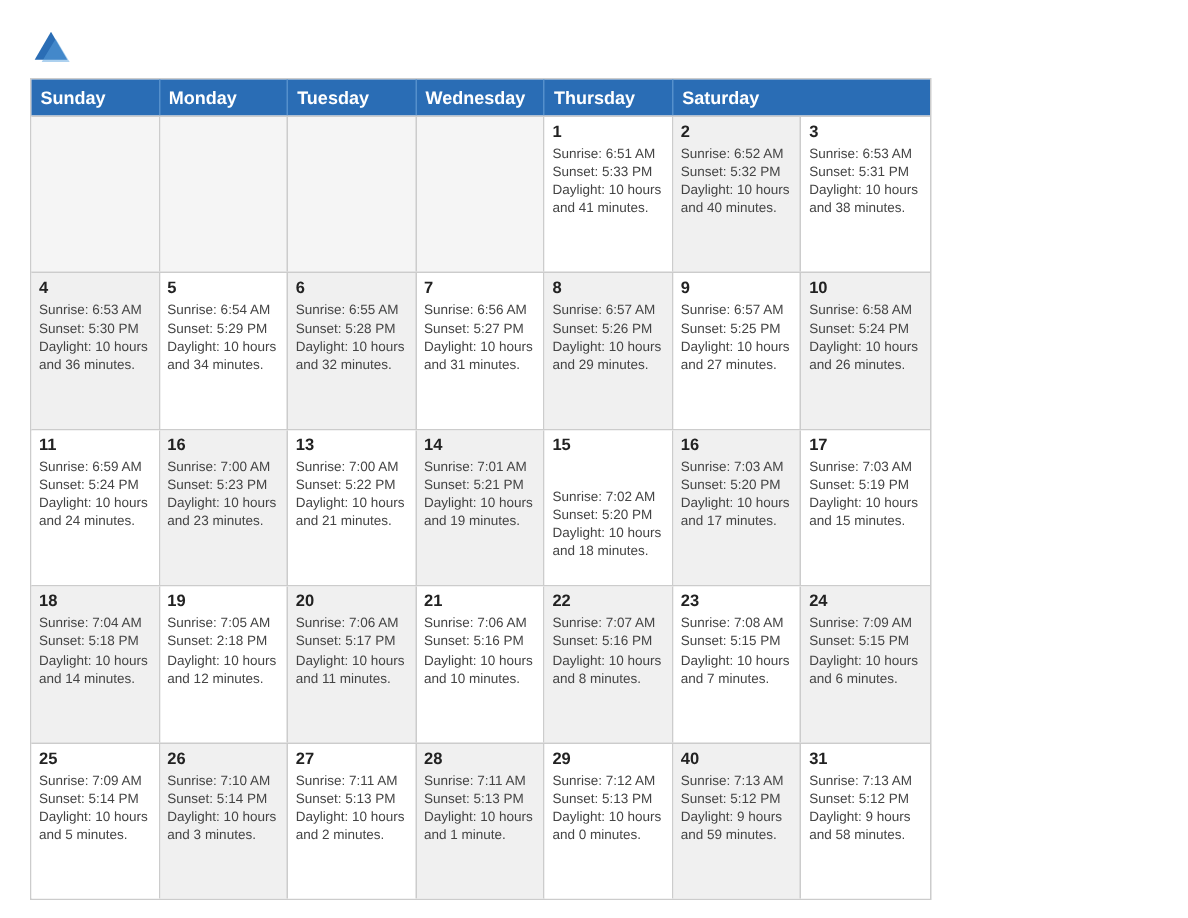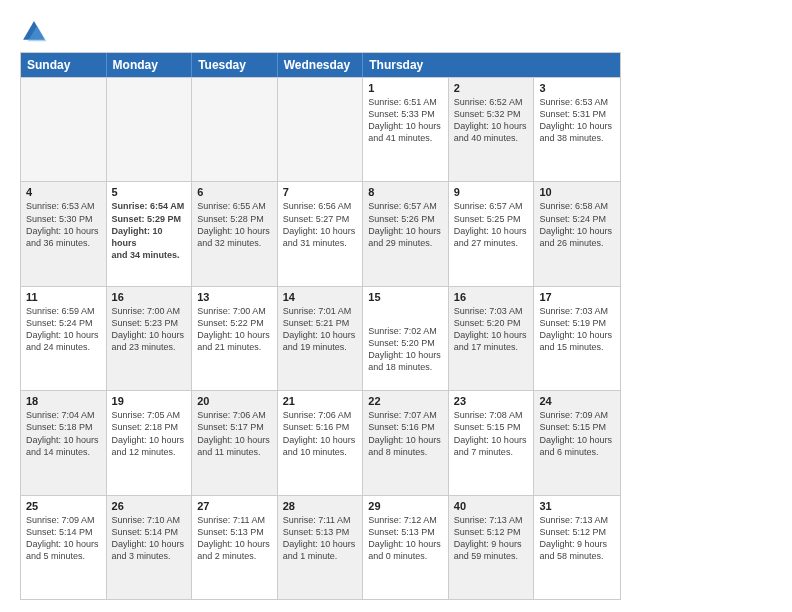--- a/index.html
+++ b/index.html
@@ -138,20 +138,21 @@
     </div>
   </div>
 
   <div class="calendar">
     <div class="cal-header-row">
     <div class="cal-header-cell">Sunday</div>
         <div class="cal-header-cell">Monday</div>
         <div class="cal-header-cell">Tuesday</div>
         <div class="cal-header-cell">Wednesday</div>
         <div class="cal-header-cell">Thursday</div>
+        <div class="cal-header-cell">Saturday</div>
       </div>
     <div class="cal-body">
     <div class="cal-row">
           <div class="cal-cell empty"></div>
           <div class="cal-cell empty"></div>
           <div class="cal-cell empty"></div>
           <div class="cal-cell empty"></div>
           <div class="cal-cell">
             <div class="day-num">1</div>
             <div class="day-info" style="white-space: pre-line;">Sunrise: 6:51 AM
@@ -177,21 +178,21 @@
         <div class="cal-row">
           <div class="cal-cell shaded">
             <div class="day-num">4</div>
             <div class="day-info" style="white-space: pre-line;">Sunrise: 6:53 AM
 Sunset: 5:30 PM
 Daylight: 10 hours
 and 36 minutes.</div>
           </div>
           <div class="cal-cell">
             <div class="day-num">5</div>
-            <div class="day-info" style="white-space: pre-line; font-weight: bold;">Sunrise: 6:54 AM
+            <div class="day-info" style="white-space: pre-line;">Sunrise: 6:54 AM
 Sunset: 5:29 PM
 Daylight: 10 hours
 and 34 minutes.</div>
           </div>
           <div class="cal-cell shaded">
             <div class="day-num">6</div>
             <div class="day-info" style="white-space: pre-line;">Sunrise: 6:55 AM
 Sunset: 5:28 PM
 Daylight: 10 hours
 and 32 minutes.</div>

